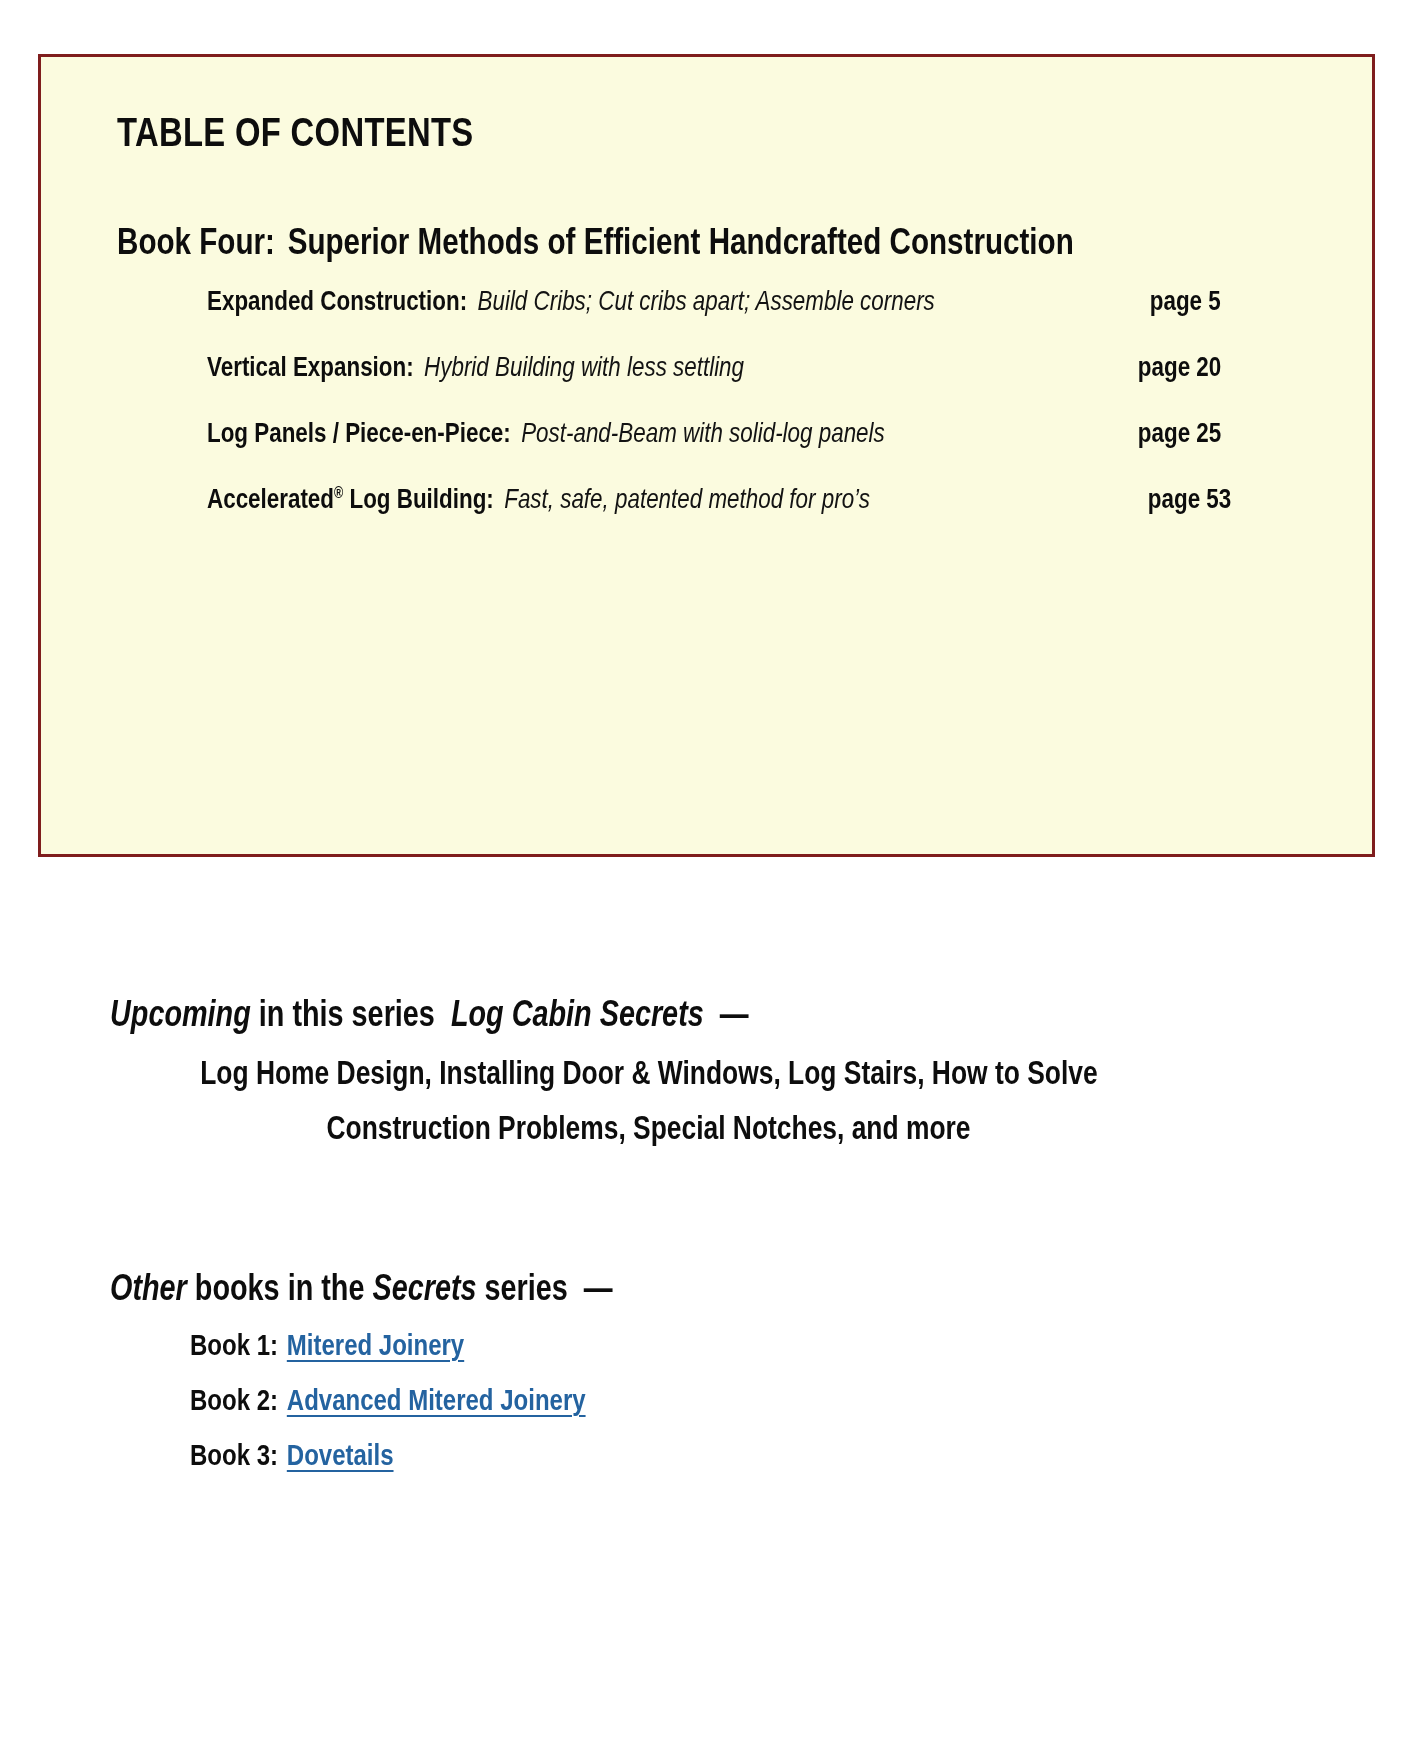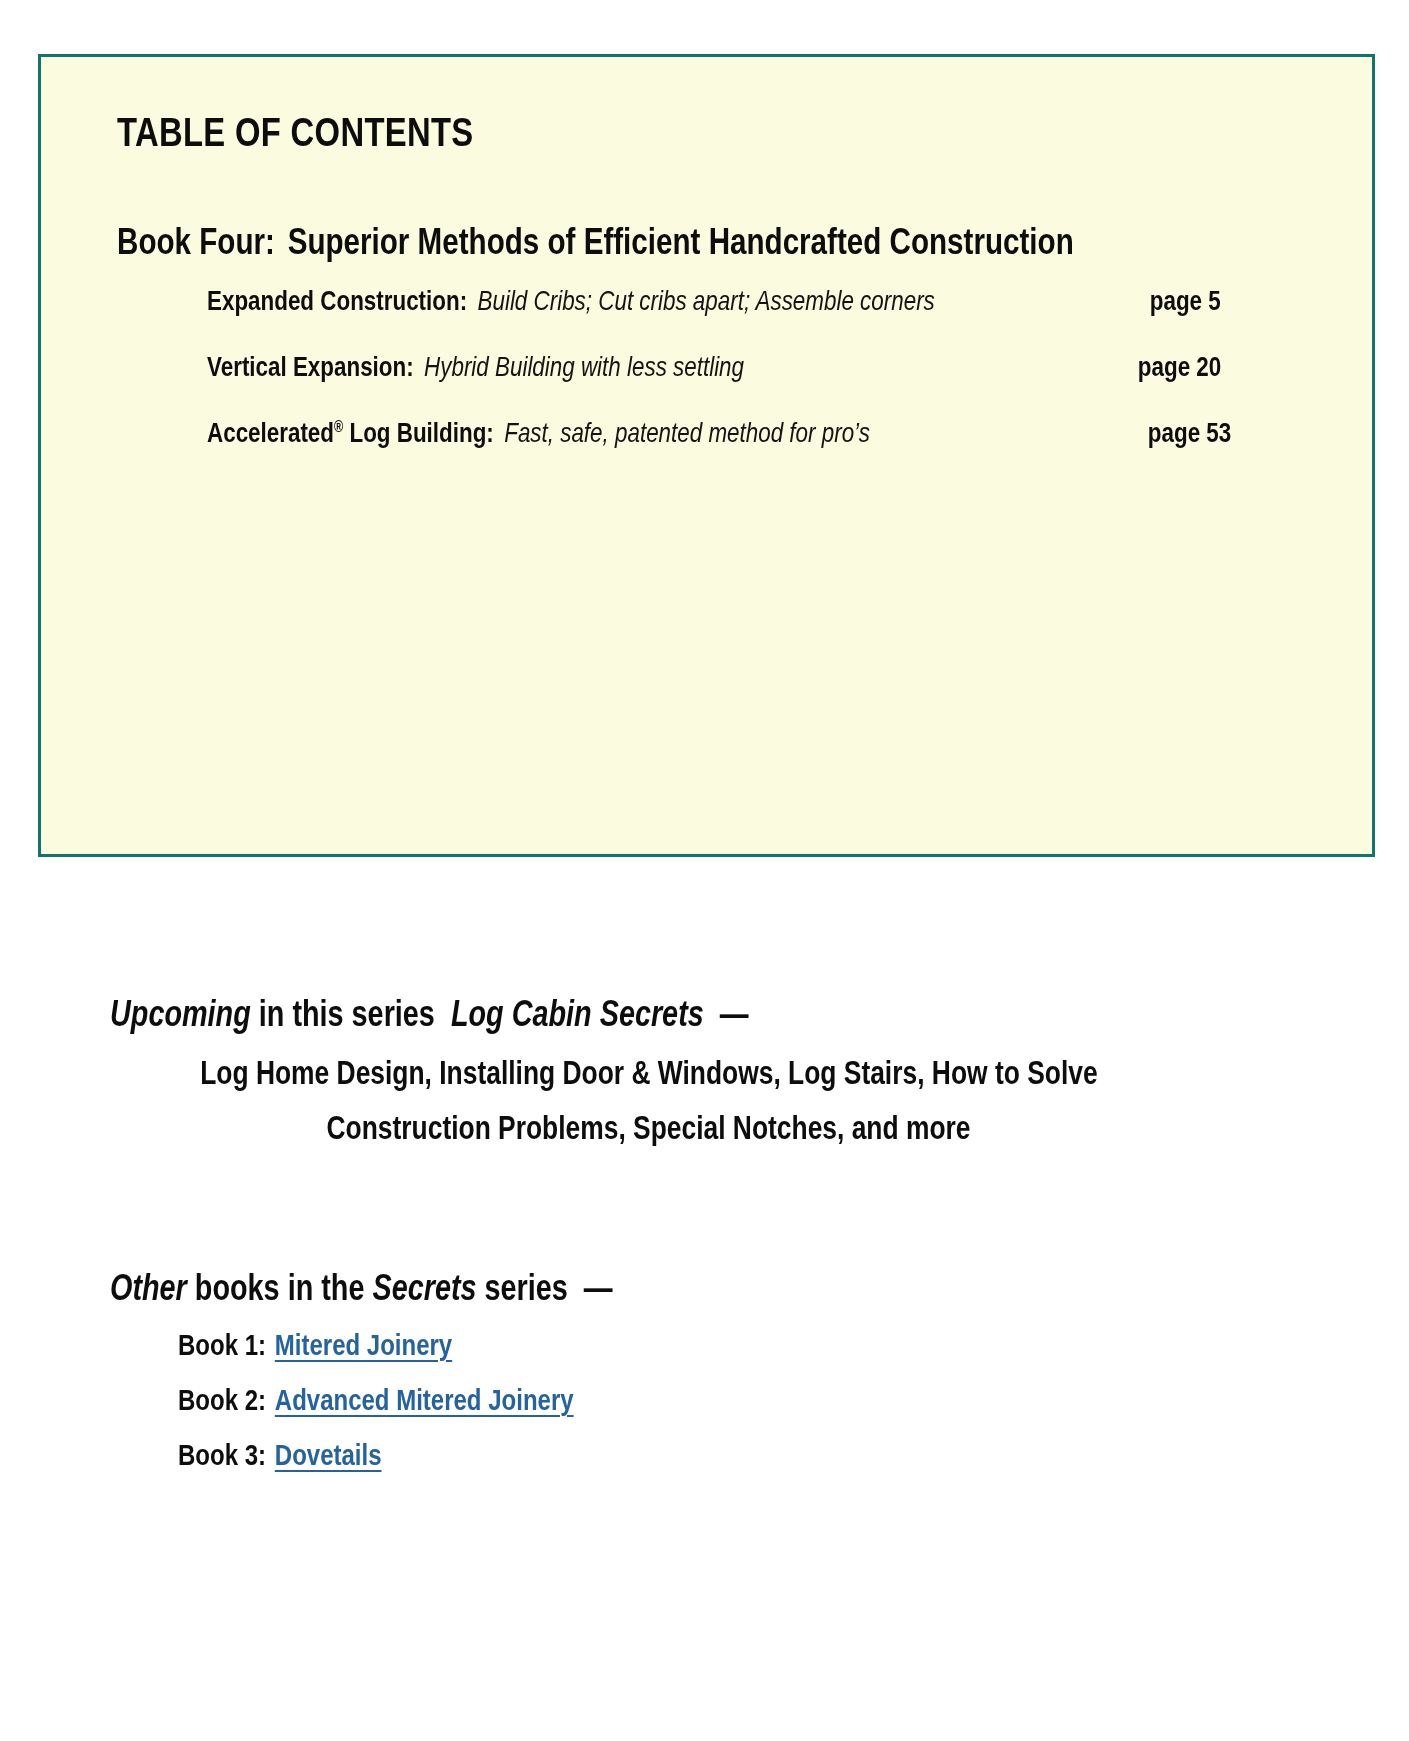--- a/index.html
+++ b/index.html
@@ -18,21 +18,21 @@
 
   
   .toc-box {
     position: absolute;
     left: 38px;
     top: 54px;
     width: 1337px;
     height: 803px;
     box-sizing: border-box;
     background: #FBFBDF;
-    border: 3px solid #0f766e;
+    border: 3px solid #7f1d1d;
   }
 
   .toc-title {
     position: absolute;
     left: 76px;
     top: 52px;
     font-size: 41px;
     font-weight: 700;
     letter-spacing: 0.4px;
     transform: scaleX(0.80);
@@ -143,21 +143,21 @@
     white-space: nowrap;
     transform: scaleX(0.80);
     transform-origin: left center;
     color: #0d0d0d;
   }
   .other-head .it { font-style: italic; }
   .other-head .sp { display: inline-block; width: 10px; }
 
   .book-list {
     position: absolute;
-    left: 178px;
+    left: 190px;
     top: 1328px;
     width: 900px;
   }
   .book-item {
     height: 55px;
     font-size: 30px;
     font-weight: 700;
     white-space: nowrap;
     transform: scaleX(0.80);
     transform-origin: left center;
@@ -190,20 +190,24 @@
       <div class="entry-text"><span class="lbl">Expanded Construction:</span><span class="desc">Build Cribs; Cut cribs apart; Assemble corners</span></div>
       <div class="entry-page" style="right:151px;">page 5</div>
     </div>
 
     <div class="entry">
       <div class="entry-text"><span class="lbl">Vertical Expansion:</span><span class="desc">Hybrid Building with less settling</span></div>
       <div class="entry-page" style="right:151px;">page 20</div>
     </div>
 
 
+    <div class="entry">
+      <div class="entry-text"><span class="lbl">Log Panels / Piece-en-Piece:</span><span class="desc">Post-and-Beam with solid-log panels</span></div>
+      <div class="entry-page" style="right:151px;">page 25</div>
+    </div>
 
 
     <div class="entry">
       <div class="entry-text"><span class="lbl"><span>Accelerated</span><sup>®</sup><span> Log Building:</span></span><span class="desc">Fast, safe, patented method for pro’s</span></div>
       <div class="entry-page" style="right:141px;">page 53</div>
     </div>
 
 
   </div>
 </div>

